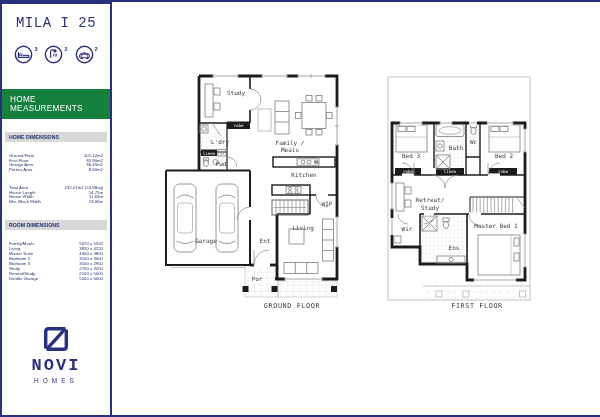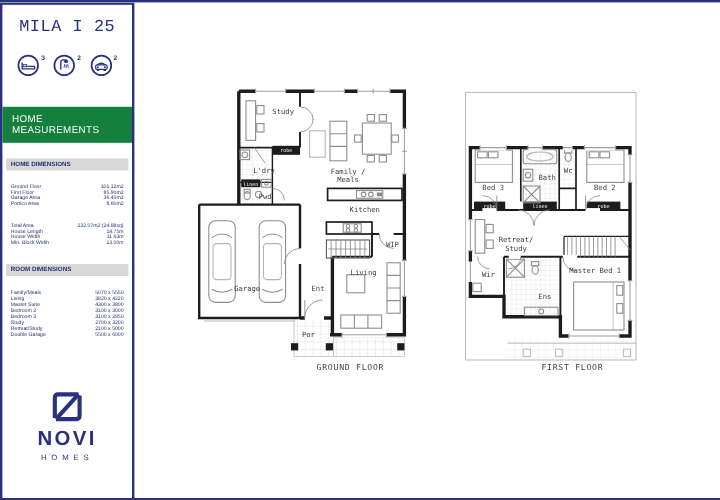--- a/index.html
+++ b/index.html
@@ -20,21 +20,21 @@
   .s-bar{position:absolute;left:3px;width:102px;height:10px;background:#d8d8d8;color:#26306e;
          font-weight:bold;font-size:5.2px;display:flex;align-items:center;padding-left:4px;box-sizing:border-box;}
   .bar1{top:128px;} .bar2{top:216px;}
   .rows{position:absolute;left:3px;width:102px;}
   .rows1{top:150px;} .rows2{top:182px;} .rows3{top:237px;}
   .drow{display:flex;justify-content:space-between;font-size:4.3px;color:#26306e;line-height:4.6px;padding:0 4px;}
   .rows3 .drow{line-height:5px;}
   
   .logo{position:absolute;top:320px;left:0;width:100%;text-align:center;}
   .logo svg{display:block;margin:0 auto;}
-  .logo-name{font-size:17px;font-weight:bold;letter-spacing:2px;color:#2a3080;margin-top:2px;}
+  .logo-name{font-size:17px;font-weight:bold;letter-spacing:2px;color:#2a3080;margin-top:2px;font-family:Liberation Mono, monospace;}
   .logo-sub{font-size:6.5px;letter-spacing:4px;color:#2a3080;margin-top:2px;}
   
   .plan{position:absolute;top:55px;}
   .plan-ground{left:150px;} .plan-first{left:370px;}
   text{font-family:"DejaVu Sans Mono",monospace;fill:#3c3c3c;}
   .wall{stroke:#1c1c1c;fill:none;}
   .furn{stroke:#8c8c8c;fill:none;stroke-width:.9;}
   .lite{stroke:#b5b5b5;fill:none;stroke-width:.8;}
   .winline{stroke:#9aa0a6;stroke-width:.9;fill:none;}
   .arc{stroke:#8a8a8a;stroke-width:.7;fill:none;}

